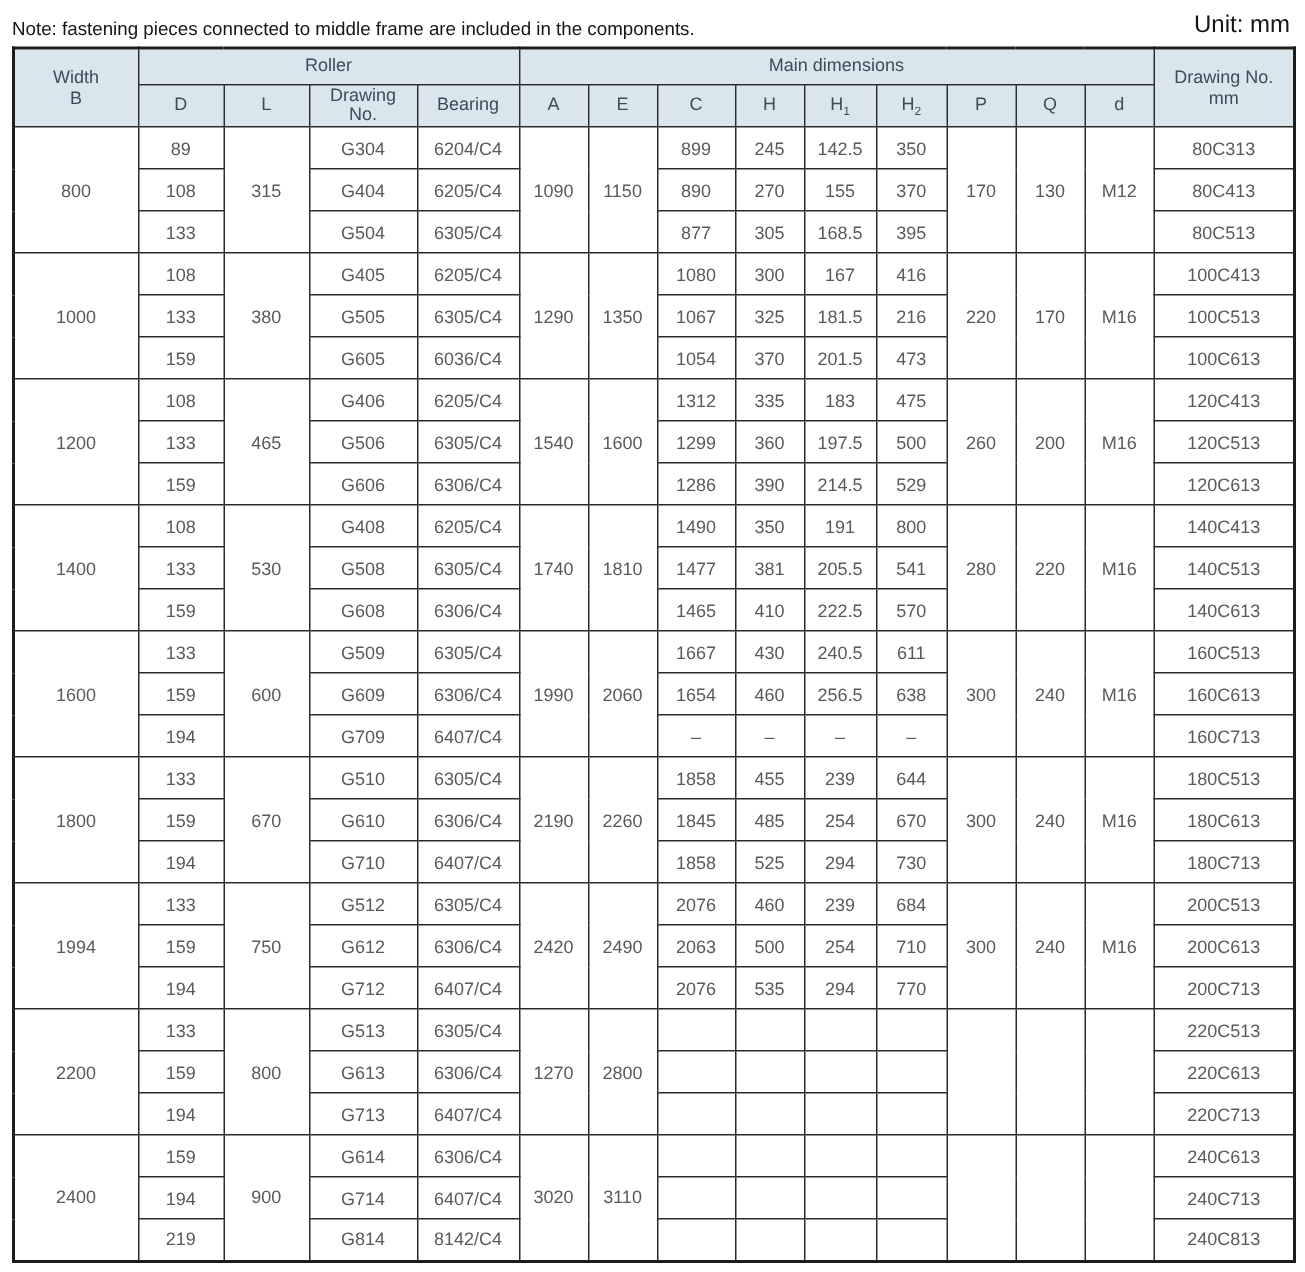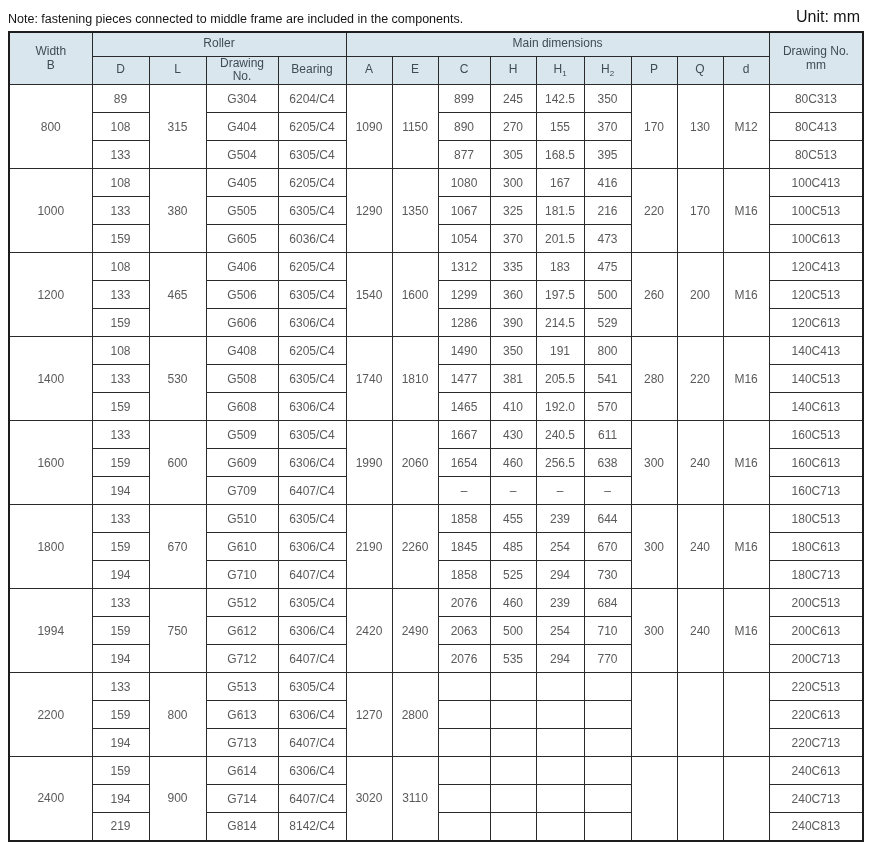--- a/index.html
+++ b/index.html
@@ -237,21 +237,21 @@
           <td>205.5</td>
           <td>541</td>
           <td>140C513</td>
         </tr>
         <tr>
           <td>159</td>
           <td>G608</td>
           <td>6306/C4</td>
           <td>1465</td>
           <td>410</td>
-          <td>192.0</td>
+          <td>222.5</td>
           <td>570</td>
           <td>140C613</td>
         </tr>
         <tr>
           <td rowspan="3">1600</td>
           <td>133</td>
           <td rowspan="3">600</td>
           <td>G509</td>
           <td>6305/C4</td>
           <td rowspan="3">1990</td>

